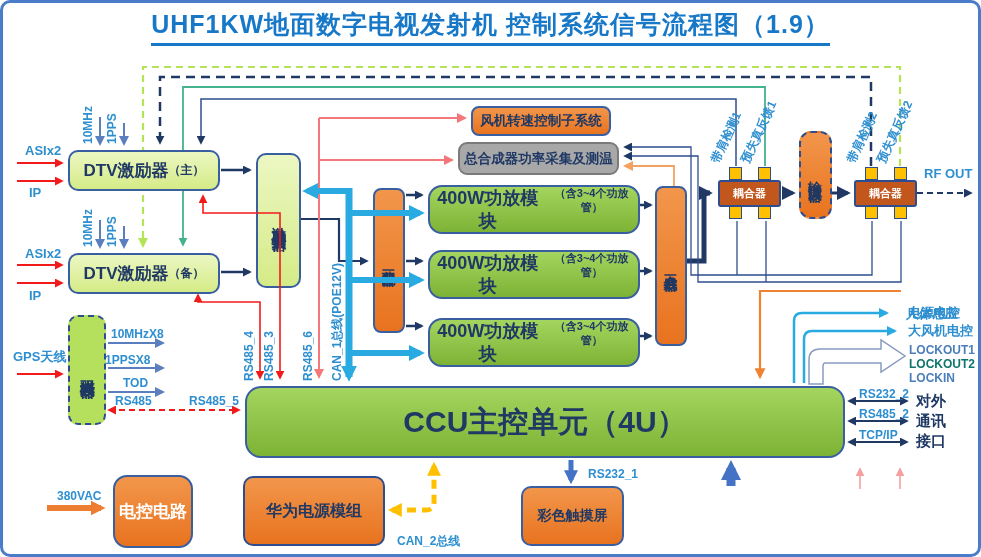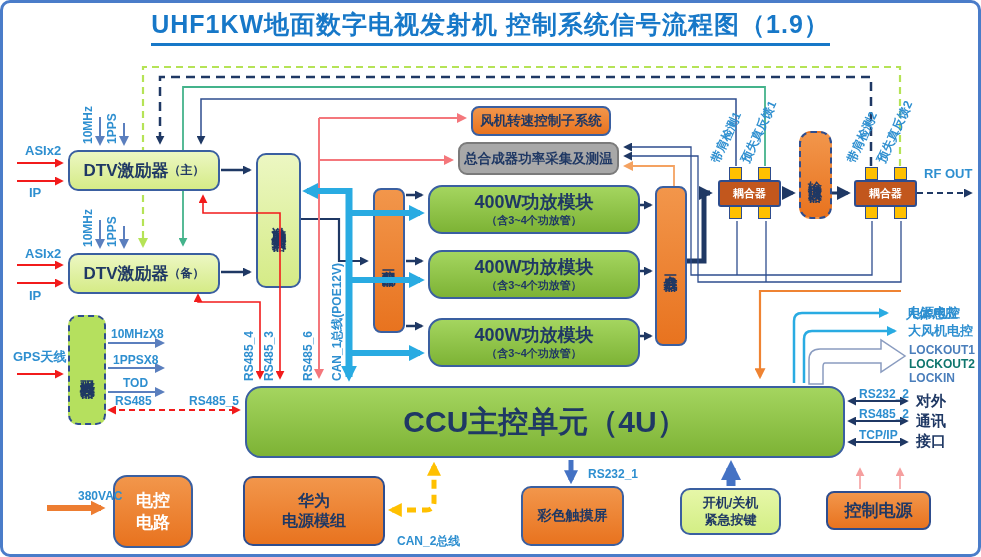--- a/index.html
+++ b/index.html
@@ -12,21 +12,21 @@
   .orange{background:linear-gradient(180deg,#f2964b,#e8731f);}
   .gray{background:#a8a8a8;border-color:#7b7b7b;}
   .vtext{writing-mode:vertical-rl;text-orientation:upright;letter-spacing:2px;}
   .lbl{position:absolute;z-index:4;white-space:nowrap;color:#2e8fd0;font-size:12px;font-weight:600;line-height:14px;}
   .rot{position:absolute;z-index:4;white-space:nowrap;color:#2e8fd0;font-size:12px;font-weight:600;line-height:14px;height:14px;transform-origin:0 100%;transform:rotate(-90deg);}
   .slant{position:absolute;z-index:4;white-space:nowrap;color:#2e8fd0;font-size:12px;font-weight:600;line-height:14px;height:14px;transform-origin:0 100%;transform:rotate(-65deg);}
   .navylbl{color:#1f3864;font-weight:bold;}
   .port{position:absolute;z-index:2;width:13px;height:13px;background:#ffc000;border:1.5px solid #2e4d8e;box-sizing:border-box;}
   #title{position:absolute;z-index:4;top:5px;left:0;width:100%;text-align:center;}
   #title span{display:inline-block;color:#1778c8;font-size:25px;font-weight:bold;letter-spacing:1px;border-bottom:3px solid #1778c8;padding-bottom:2px;}
-  .two{display:flex;flex-direction:column;line-height:1.25;}
+  .two{display:flex;flex-direction:row;line-height:1.25;}
   .sub{font-size:11px;font-weight:600;}
 </style>
 </head>
 <body>
 
 <div id="canvas">
 
   <svg id="svg-back" class="layer">
     <defs>
       <marker id="m-navy" viewBox="0 0 10 10" refX="8" refY="5" markerWidth="9" markerHeight="9" orient="auto-start-reverse" markerUnits="userSpaceOnUse">
@@ -213,27 +213,20 @@
         <span>电路</span>
       </div>
   </div>
   <div class="box orange" style="left:240px;top:473px;width:142px;height:70px;border-radius:10px;border-width:2.5px;border-color:#2e4d8e;">
     <div class="two" style="font-size:16px;">
         <span>华为</span>
         <span>电源模组</span>
       </div>
   </div>
   <div class="box orange" style="left:518px;top:483px;width:103px;height:60px;border-radius:10px;font-size:14px;">彩色触摸屏</div>
-  <div class="box" style="left:677px;top:485px;width:101px;height:47px;border-radius:10px;background:linear-gradient(180deg,#e6f7a8,#d3ee85);">
-    <div class="two" style="font-size:13px;">
-        <span>开机/关机</span>
-        <span>紧急按键</span>
-      </div>
-  </div>
-  <div class="box orange" style="left:823px;top:488px;width:105px;height:39px;border-radius:8px;border-width:2.5px;border-color:#2e4d8e;font-size:17px;">控制电源</div>
 
   <svg id="svg-front" class="layer">
     <g>
       <path d="M346,185 V374" fill="none" stroke="#29abe2" stroke-width="7" marker-end="url(#m-cyan-big)"></path>
       <path d="M346,188 H304" fill="none" stroke="#29abe2" stroke-width="6" marker-end="url(#m-cyan-big)"></path>
       <path d="M343,210 H417" fill="none" stroke="#29abe2" stroke-width="6" marker-end="url(#m-cyan-big)"></path>
       <path d="M343,277 H417" fill="none" stroke="#29abe2" stroke-width="6" marker-end="url(#m-cyan-big)"></path>
       <path d="M343,350 H417" fill="none" stroke="#29abe2" stroke-width="6" marker-end="url(#m-cyan-big)"></path>
     </g>
     <g>
@@ -248,21 +241,21 @@
   <div class="lbl" style="left:26px;top:183px;font-size:13px;">IP</div>
   <div class="lbl" style="left:22px;top:244px;font-size:13px;">ASIx2</div>
   <div class="lbl" style="left:26px;top:286px;font-size:13px;">IP</div>
   <div class="rot" style="left:92px;top:127px;">10MHz</div>
   <div class="rot" style="left:116px;top:127px;">1PPS</div>
   <div class="rot" style="left:92px;top:230px;">10MHz</div>
   <div class="rot" style="left:116px;top:230px;">1PPS</div>
   <div class="lbl" style="left:10px;top:347px;font-size:13px;">GPS天线</div>
 
   <div class="lbl" style="left:108px;top:324px;">10MHzX8</div>
-  <div class="lbl" style="left:110px;top:350px;">1PPSX8</div>
+  <div class="lbl" style="left:102px;top:350px;">1PPSX8</div>
   <div class="lbl" style="left:112px;top:373px;margin-left:8px;">TOD</div>
   <div class="lbl" style="left:112px;top:391px;">RS485</div>
   <div class="lbl" style="left:186px;top:391px;">RS485_5</div>
 
   <div class="rot" style="left:253px;top:364px;">RS485_4</div>
   <div class="rot" style="left:273px;top:364px;">RS485_3</div>
   <div class="rot" style="left:312px;top:364px;">RS485_6</div>
   <div class="rot" style="left:341px;top:364px;">CAN_1总线(POE12V)</div>
 
   <div class="slant" style="left:718px;top:148px;">带肩检测1</div>
@@ -279,17 +272,17 @@
   <div class="lbl" style="left:906px;top:368px;color:#4a7ebb;">LOCKIN</div>
   <div class="lbl" style="left:856px;top:384px;">RS232_2</div>
   <div class="lbl" style="left:856px;top:404px;">RS485_2</div>
   <div class="lbl" style="left:856px;top:425px;">TCP/IP</div>
   <div class="lbl navylbl" style="left:913px;top:388px;font-size:15px;line-height:20px;">
     <span style="display:block;">对外</span>
     <span style="display:block;">通讯</span>
     <span style="display:block;">接口</span>
   </div>
 
-  <div class="lbl" style="left:54px;top:486px;margin-left:21px;">380VAC</div>
+  <div class="lbl" style="left:54px;top:486px;">380VAC</div>
   <div class="lbl" style="left:394px;top:531px;">CAN_2总线</div>
   <div class="lbl" style="left:585px;top:464px;">RS232_1</div>
 
 </div>
 
 </body></html>

